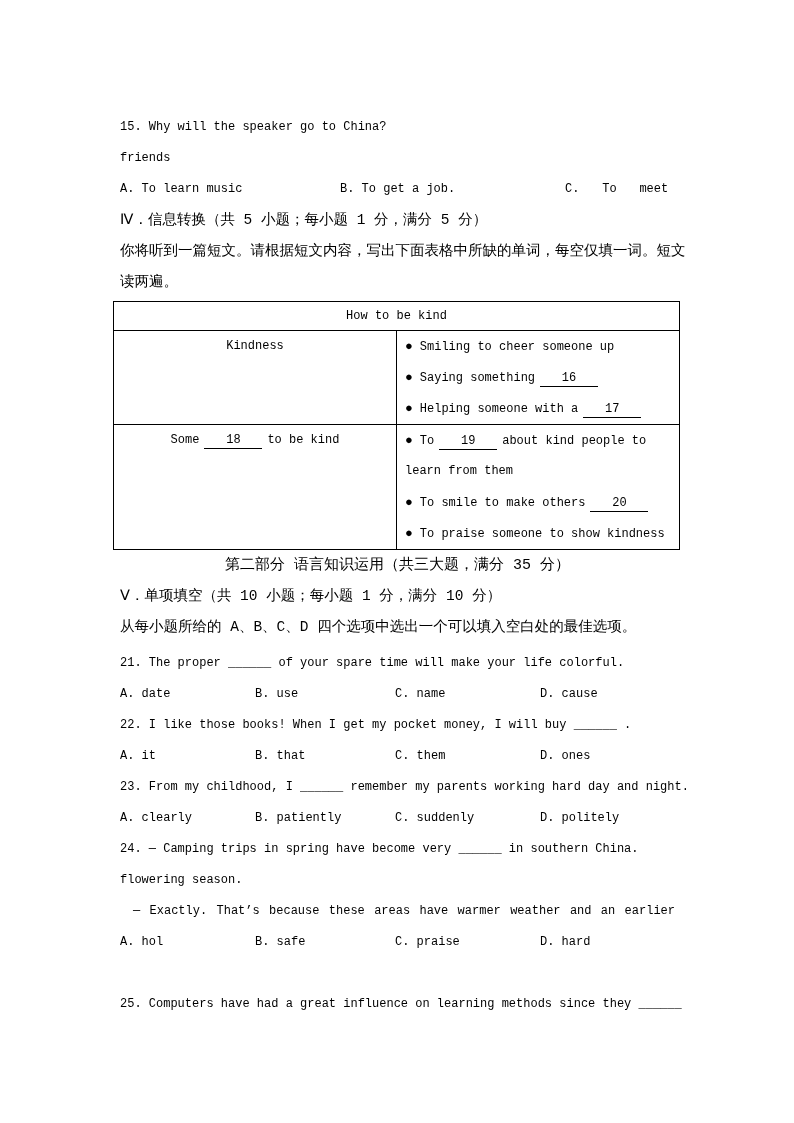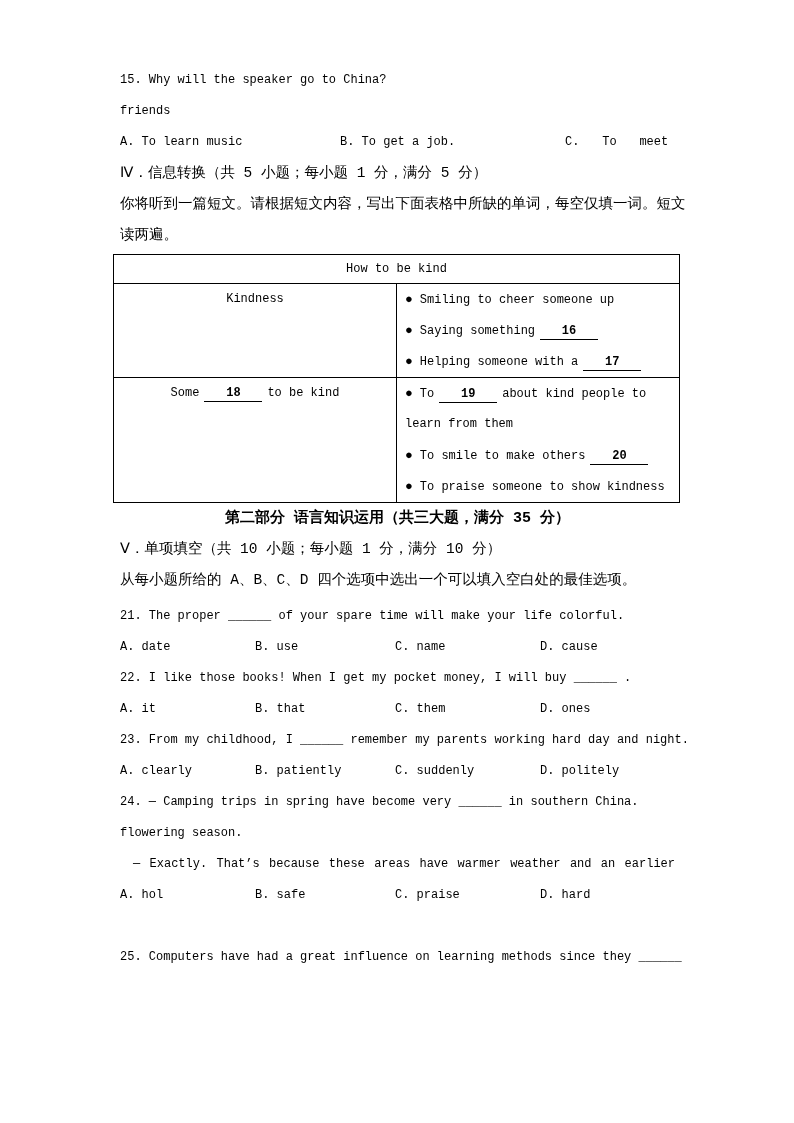--- a/index.html
+++ b/index.html
@@ -1,29 +1,29 @@
 <!DOCTYPE html>
 <html><head>
 <meta charset="utf-8">
 <style>
   html,body{margin:0;padding:0;background:#ffffff;}
   .page{
     position:relative;
     width:794px;height:1101px;
     background:#ffffff;
     box-sizing:border-box;
-    padding:65px 119px 0 120px;
+    padding:112px 119px 0 120px;
     color:#000;
     font-family:"Liberation Mono","DejaVu Sans Mono",monospace;
     font-size:12px;
     overflow:hidden;
   }
   .ln{height:31px;line-height:31px;white-space:pre;}
   .zh{font-size:14.5px;}
-  .part-heading{font-weight:bold;font-size:15px;text-align:center;white-space:normal;}
+  .part-heading{font-weight:normal;font-size:15px;text-align:center;white-space:normal;}
   .opts{display:flex;}
   .opts span{display:inline-block;}
   .opts .c1{width:135px;}
   .opts .c2{width:140px;}
   .opts .c3{width:145px;}
   .opts15 .c1{width:220px;}
   .opts15 .c2{width:225px;}
   .spread{flex:1;word-spacing:1.3em;}
   .just{white-space:normal;text-align:justify;text-align-last:justify;padding-left:13px;}
   .qgap{margin-top:5px;}
@@ -43,21 +43,20 @@
   .t-right .ln{padding-left:8px;}
   .t-right .wrap-line{padding-left:8px;}
   .bullet{font-size:13px;margin-right:7px;}
   .blank{
     display:inline-block;
     min-width:58px;
     text-align:center;
     border-bottom:1px solid #000;
     line-height:15px;
     margin:0 5px;
-    font-weight:bold;
   }
 </style>
 </head>
 <body>
 
 <div class="page">
 
   <div class="ln">15. Why will the speaker go to China?</div>
 
   <div class="ln">friends</div>

